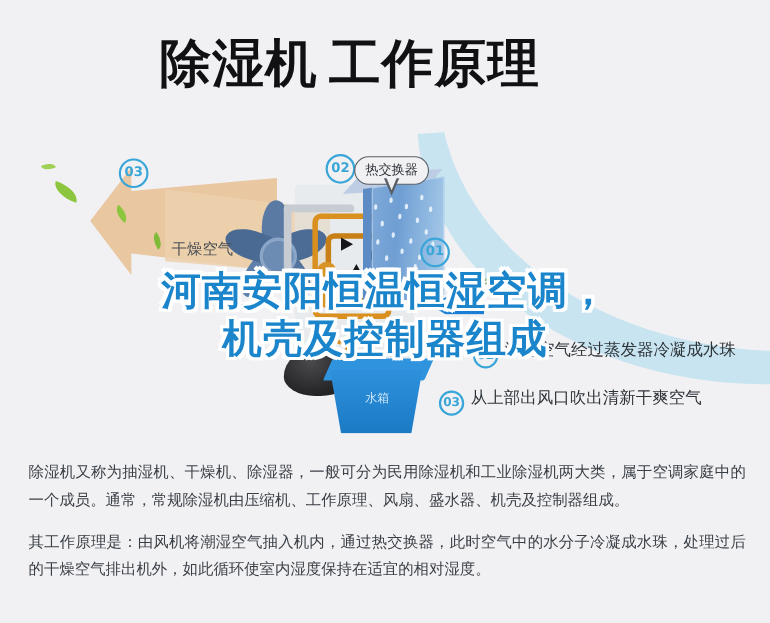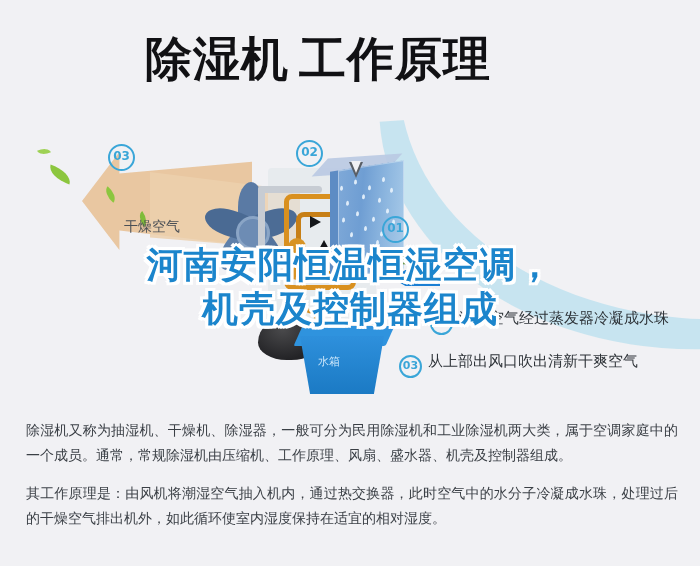--- a/index.html
+++ b/index.html
@@ -278,20 +278,21 @@
     width: 84px;
     height: 58px;
     background: linear-gradient(180deg,#2e90dc 0%, #1b7ac4 100%);
     clip-path: polygon(0% 0%, 100% 0%, 88% 100%, 12% 100%);
   }
   .tank-label {
     position: absolute;
     left: 318px;
     top: 234px;
     width: 50px;
+    text-align: center;
     font-size: 11px;
     color: #cfe8fb;
     font-family: "DejaVu Sans", sans-serif;
   }
 
   
   .badge {
     position: absolute;
     width: 23px;
     height: 23px;
@@ -342,20 +343,21 @@
     border-top: 12px solid #f1f1f4;
   }
 
   
   .dlabel {
     position: absolute;
     font-size: 14px;
     color: #3c4248;
     white-space: nowrap;
     font-family: "DejaVu Sans", sans-serif;
+    margin-left: 32px;
   }
   .dlabel.dry   { left: 124px; top: 98px;  color:#4a4f55; }
   .dlabel.humid { left: 380px; top: 130px; color:#4d7c0f; }
 
   
   .stepline {
     position: absolute;
     font-size: 15px;
     color: #2e3338;
     white-space: nowrap;
@@ -495,20 +497,21 @@
     <div class="comp-pipe"></div>
     <div class="compressor"></div>
     <div class="tank-top"></div>
     <div class="tank-body"></div>
     <div class="tank-label">水箱</div>
 
     <div class="badge b-03">03</div>
     <div class="badge b-02">02</div>
     <div class="badge b-01">01</div>
 
+    <div class="callout">热交换器</div>
     <div class="callout-tail"></div>
     <div class="callout-tail-in"></div>
 
     <div class="dlabel dry">干燥空气</div>
     <div class="dlabel humid">潮湿空气</div>
 
     <div class="stepline s2">
       <span class="sbadge">02</span><span>潮湿空气经过蒸发器冷凝成水珠</span>
     </div>
     <div class="stepline s3">

